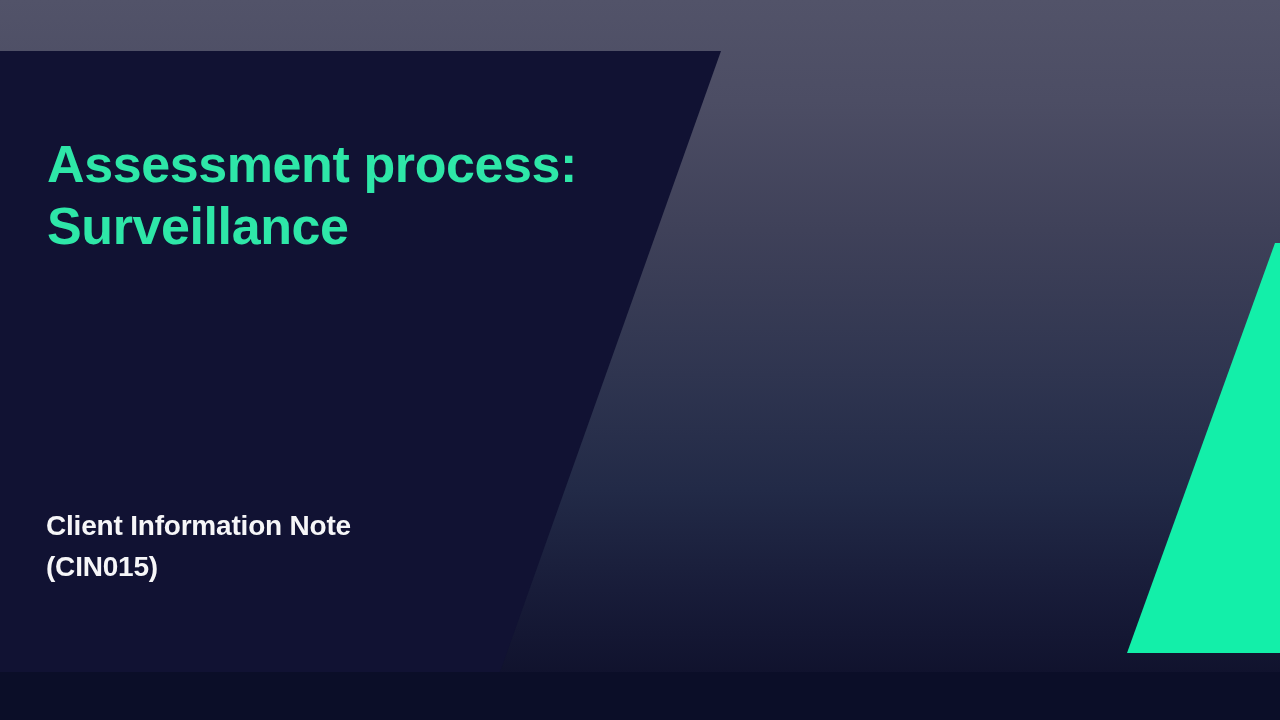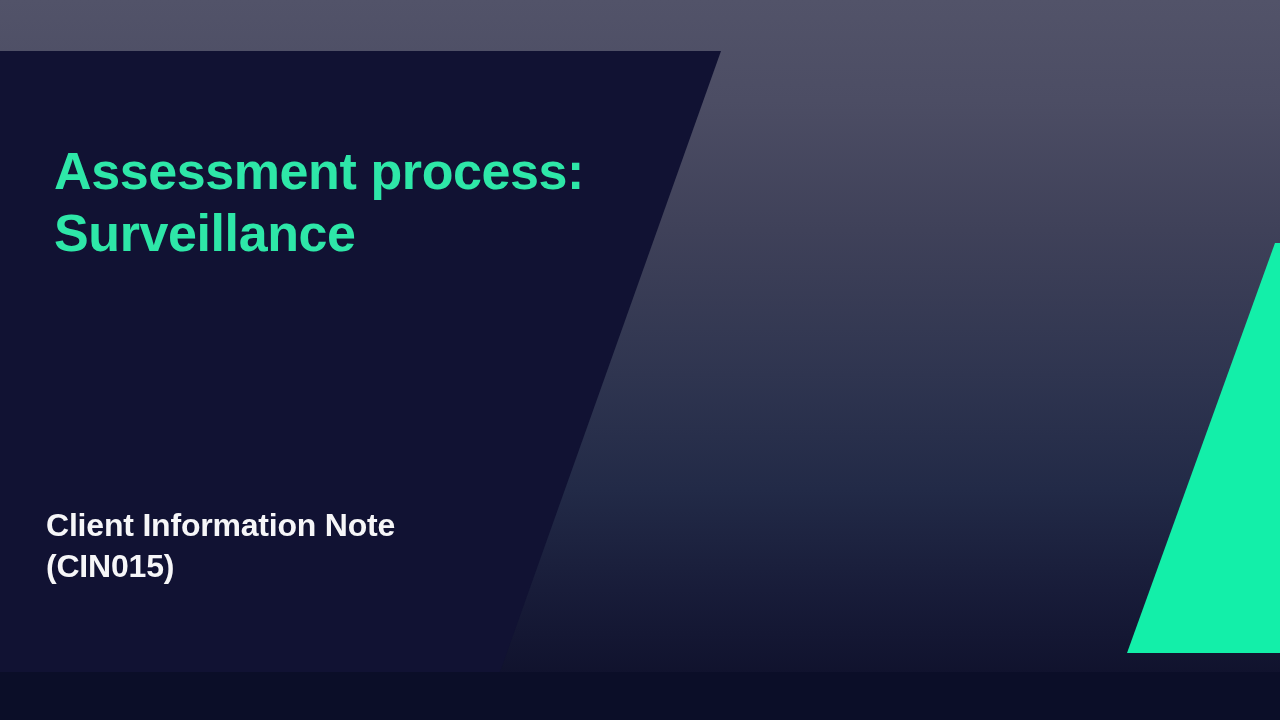--- a/index.html
+++ b/index.html
@@ -63,38 +63,38 @@
   .panel-dark svg { display: block; }
 
   
   .title-block {
     position: absolute;
     left: 46px;
     top: 132px;
     width: 600px;
   }
   .slide-title {
-    margin: 8px;
+    margin: 1px;
     font-size: 52px;
     line-height: 62px;
     font-weight: 700;
     letter-spacing: -0.4px;
     color: #2ee7a8;
     white-space: pre-line;
   }
 
   .subtitle-block {
     position: absolute;
     left: 46px;
     top: 505px;
     width: 600px;
   }
   .slide-subtitle {
     margin: 0;
-    font-size: 32px;
+    font-size: 28px;
     line-height: 41px;
     font-weight: 700;
     letter-spacing: -0.2px;
     color: #f6f6f8;
     white-space: pre-line;
   }
 </style>
 </head>
 <body>
 

